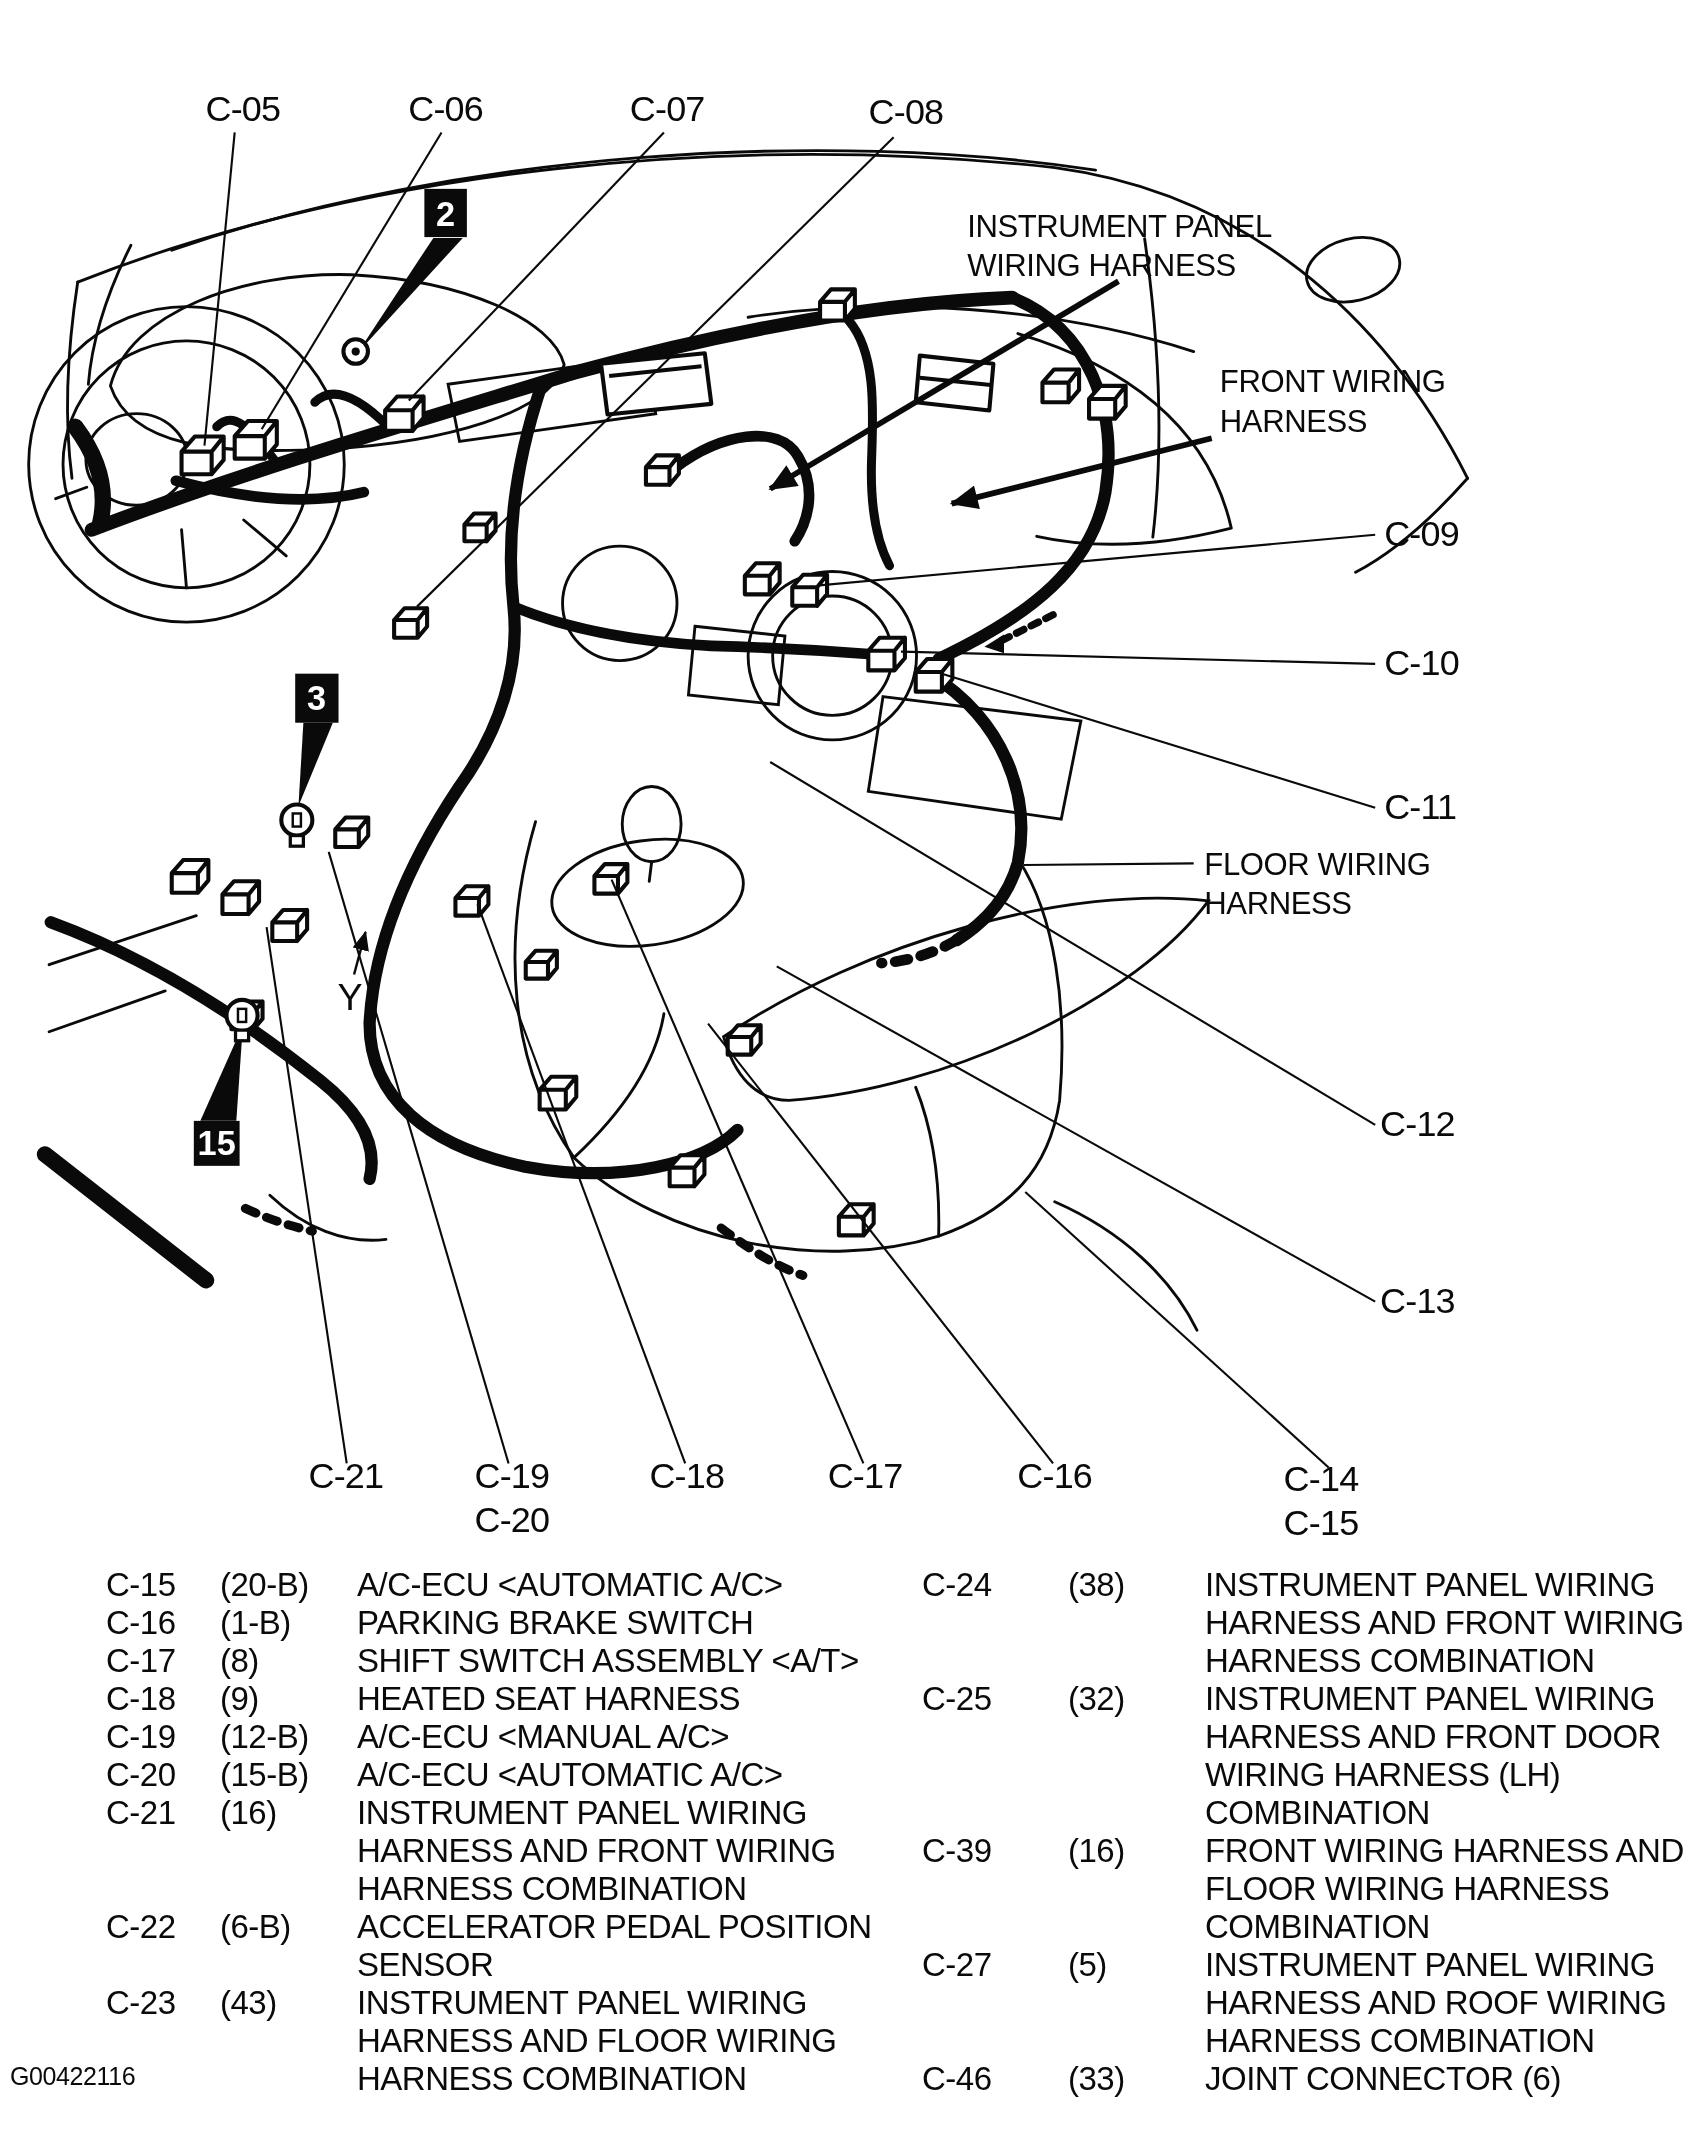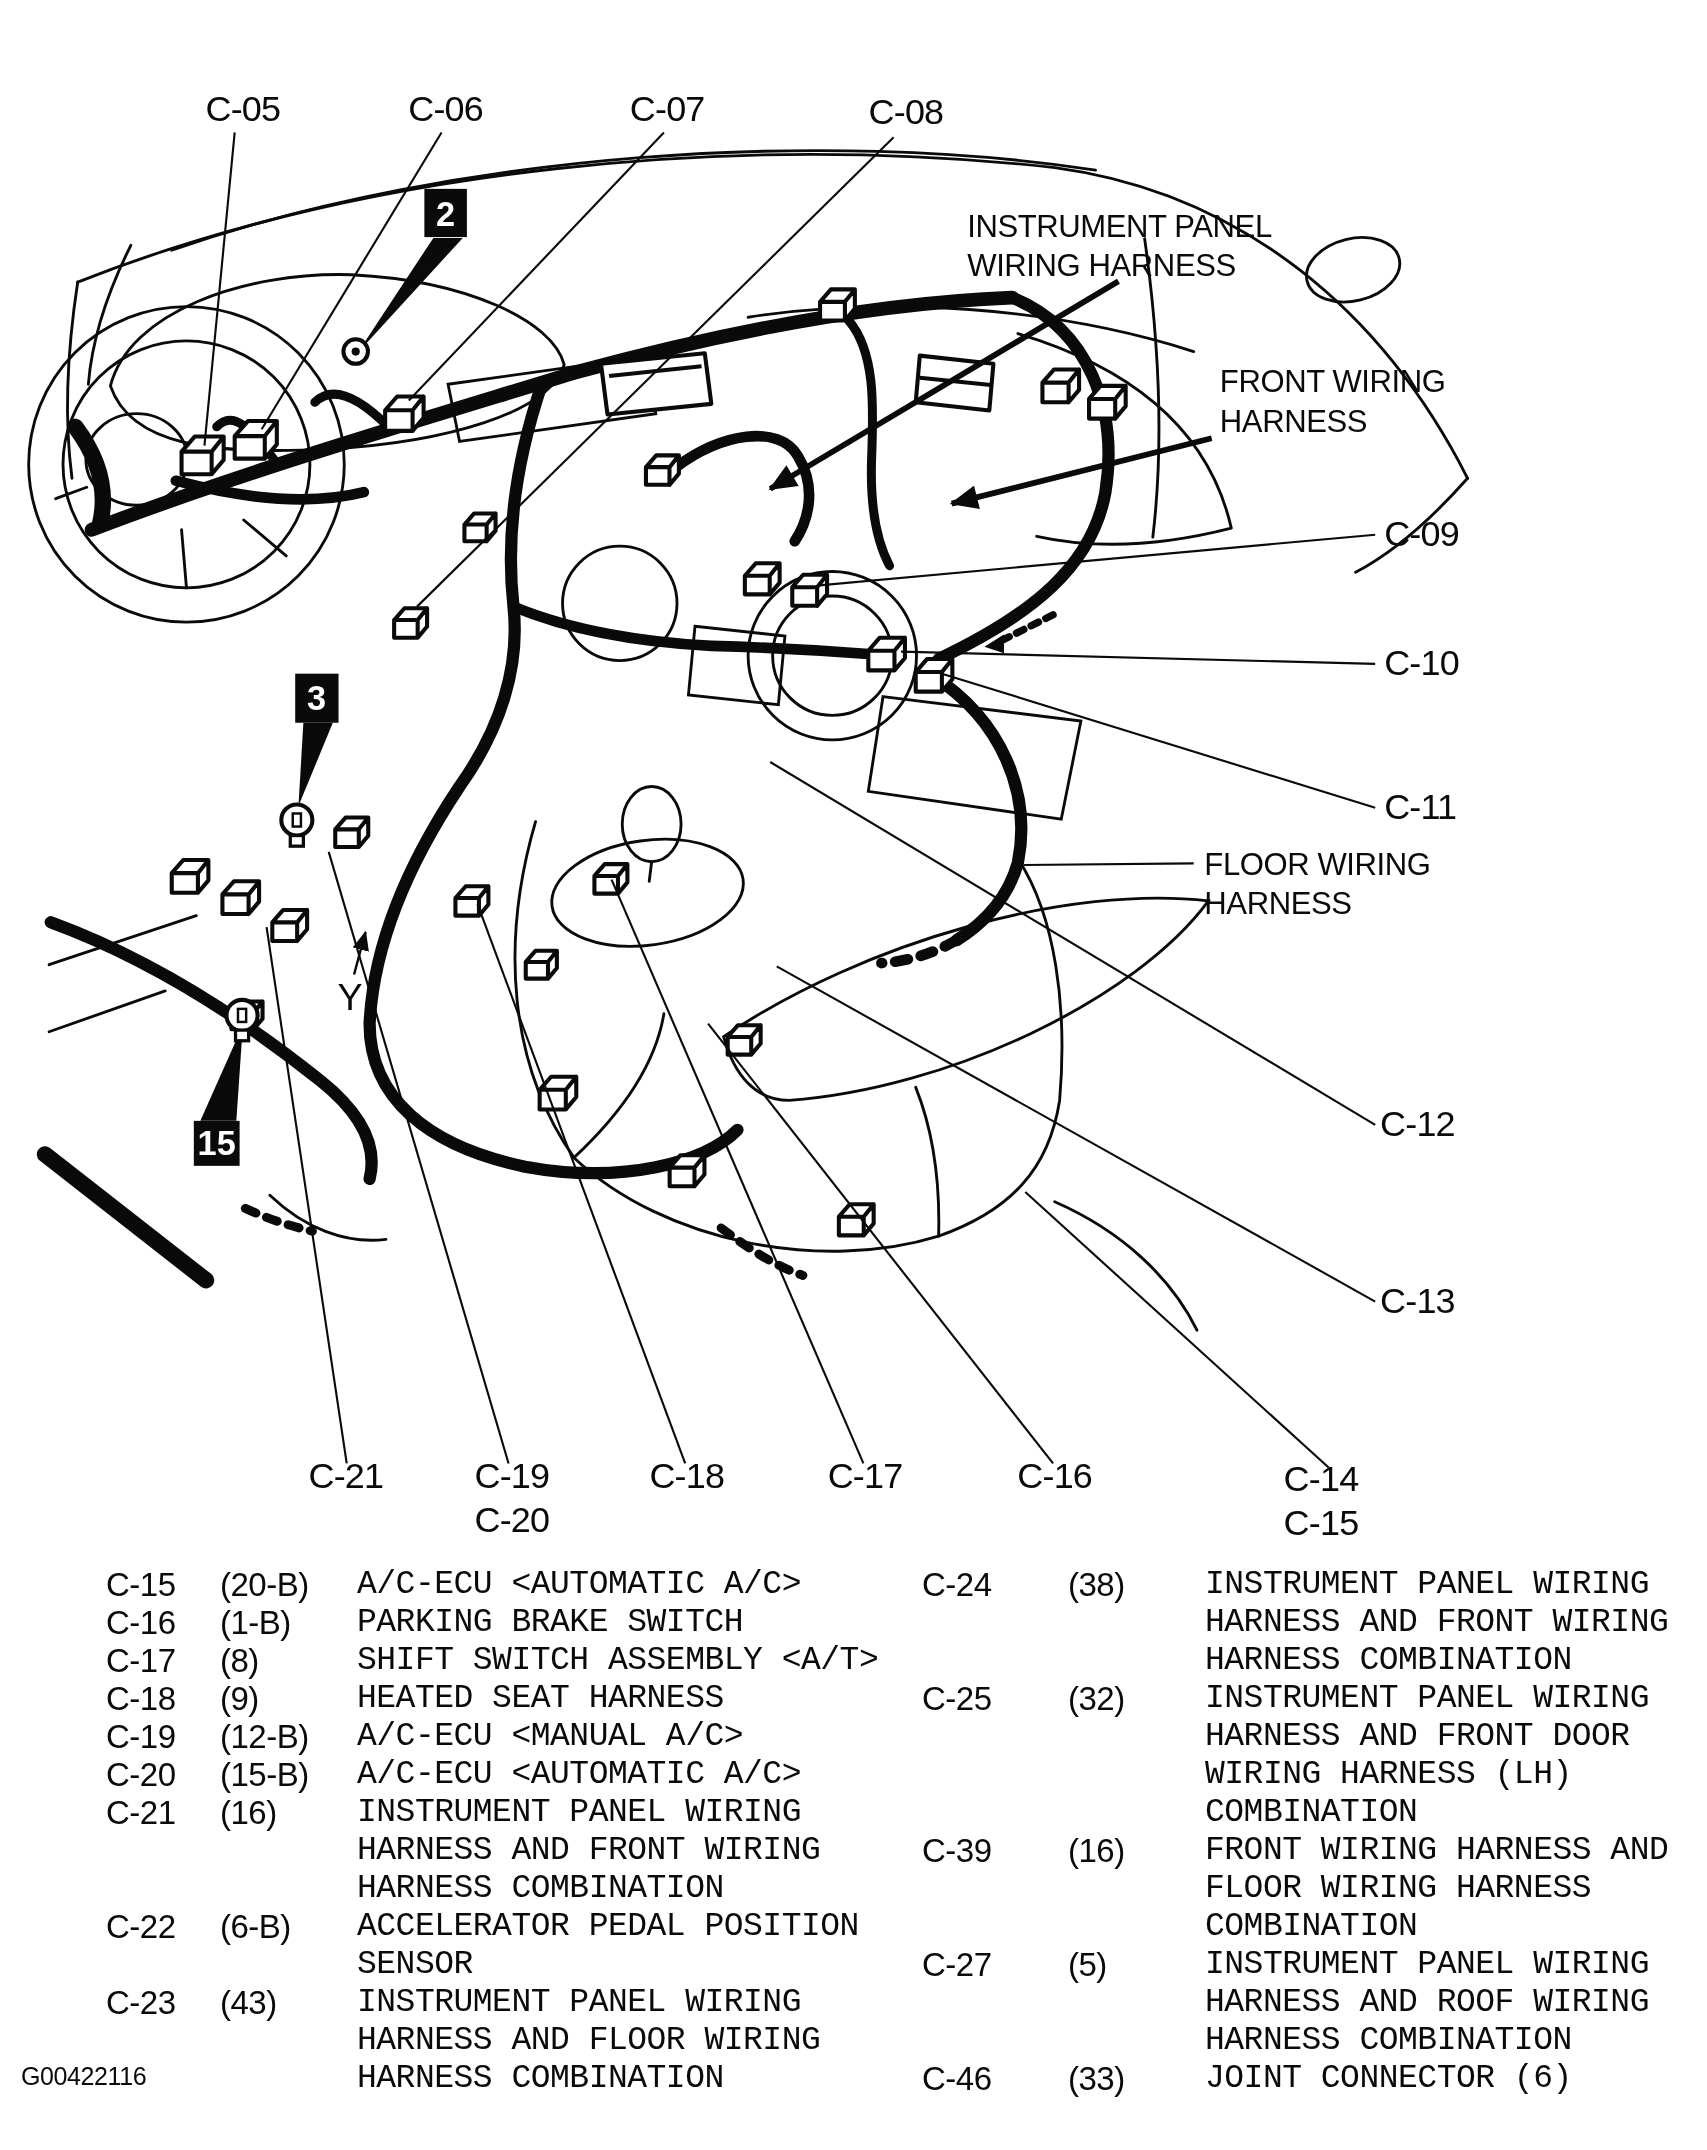--- a/index.html
+++ b/index.html
@@ -8,21 +8,21 @@
   svg{position:absolute;left:0;top:0;}
   svg text{font-family:"Liberation Sans",sans-serif;fill:#0a0a0a;}
   .co{font-size:44px;letter-spacing:-1px;}
   .hl{font-size:38px;letter-spacing:-0.5px;}
   .mk{font-size:42px;font-weight:bold;fill:#fff;}
   .wl{font-size:46px;}
   .legend{position:absolute;font-size:33px;letter-spacing:-0.5px;line-height:38px;color:#0a0a0a;}
   .lrow{display:grid;}
   .legend-left .lrow{grid-template-columns:114px 137px auto;}
   .legend-right .lrow{grid-template-columns:146px 137px auto;}
-  .ld{white-space:pre-line;font-family:Liberation Mono, monospace;}
+  .ld{white-space:pre-line;}
   .figcode{position:absolute;font-size:25px;letter-spacing:-0.4px;color:#0a0a0a;}
 </style>
 </head>
 <body>
 
 <div class="page">
 
 <svg width="1708" height="2151" viewBox="0 0 2089 2631">
   <defs>
     <marker id="ahB" viewBox="0 0 14 12" refX="13" refY="6" markerWidth="5" markerHeight="4.2" orient="auto">
@@ -283,16 +283,16 @@
 HARNESS AND ROOF WIRING
 HARNESS COMBINATION</span>
       </div>
   <div class="lrow">
         <span class="lc">C-46</span>
         <span class="lp">(33)</span>
         <span class="ld">JOINT CONNECTOR (6)</span>
       </div>
 </div>
 
-<div class="figcode" style="left:21px;top:2062px;">G00422116</div>
+<div class="figcode" style="left:10px;top:2062px;">G00422116</div>
 
 </div>
 
 
 </body></html>

